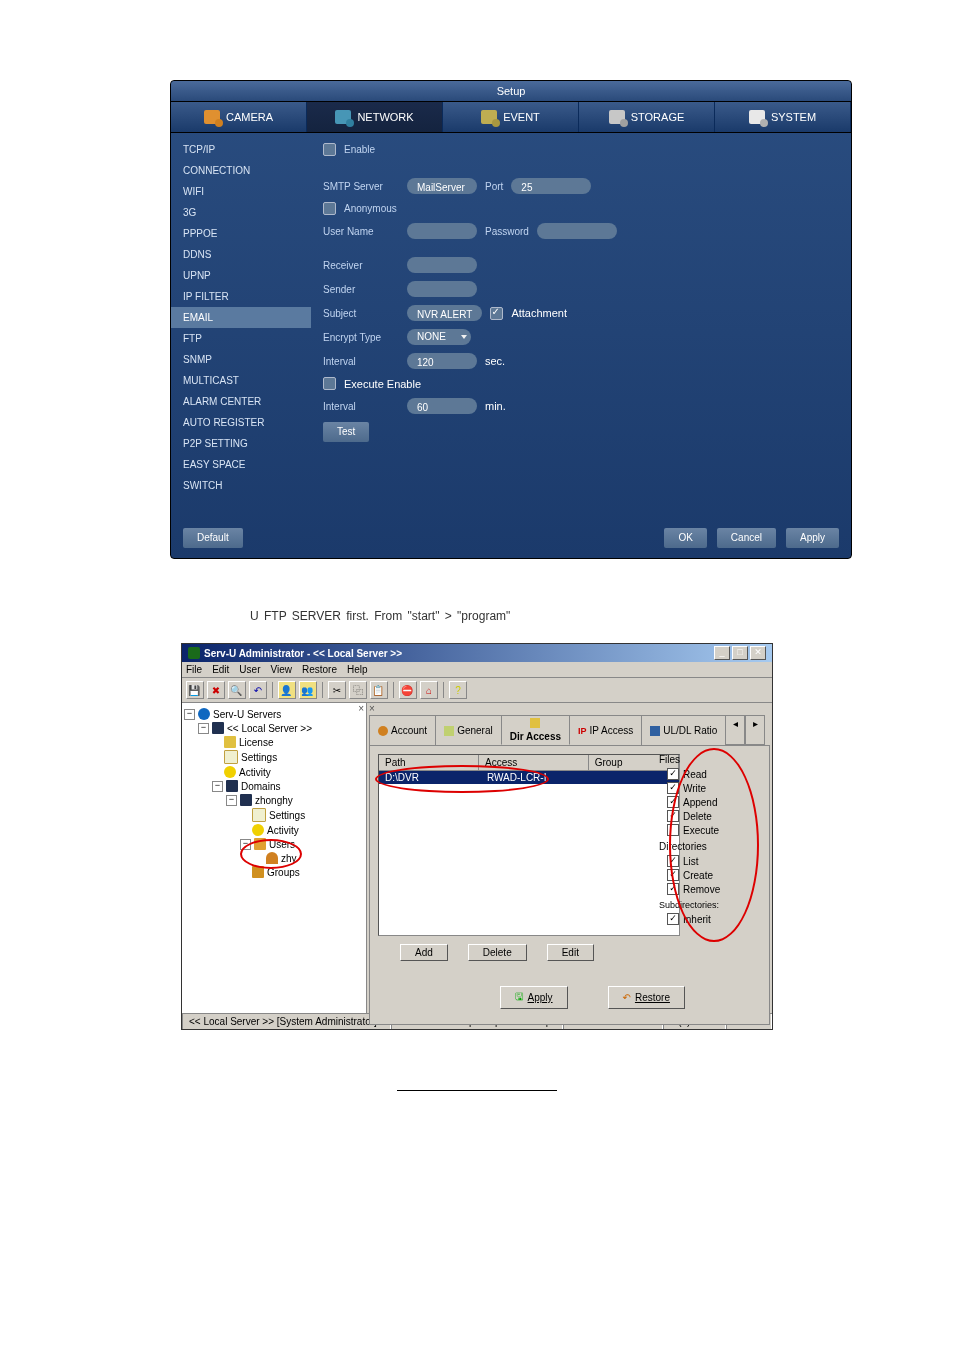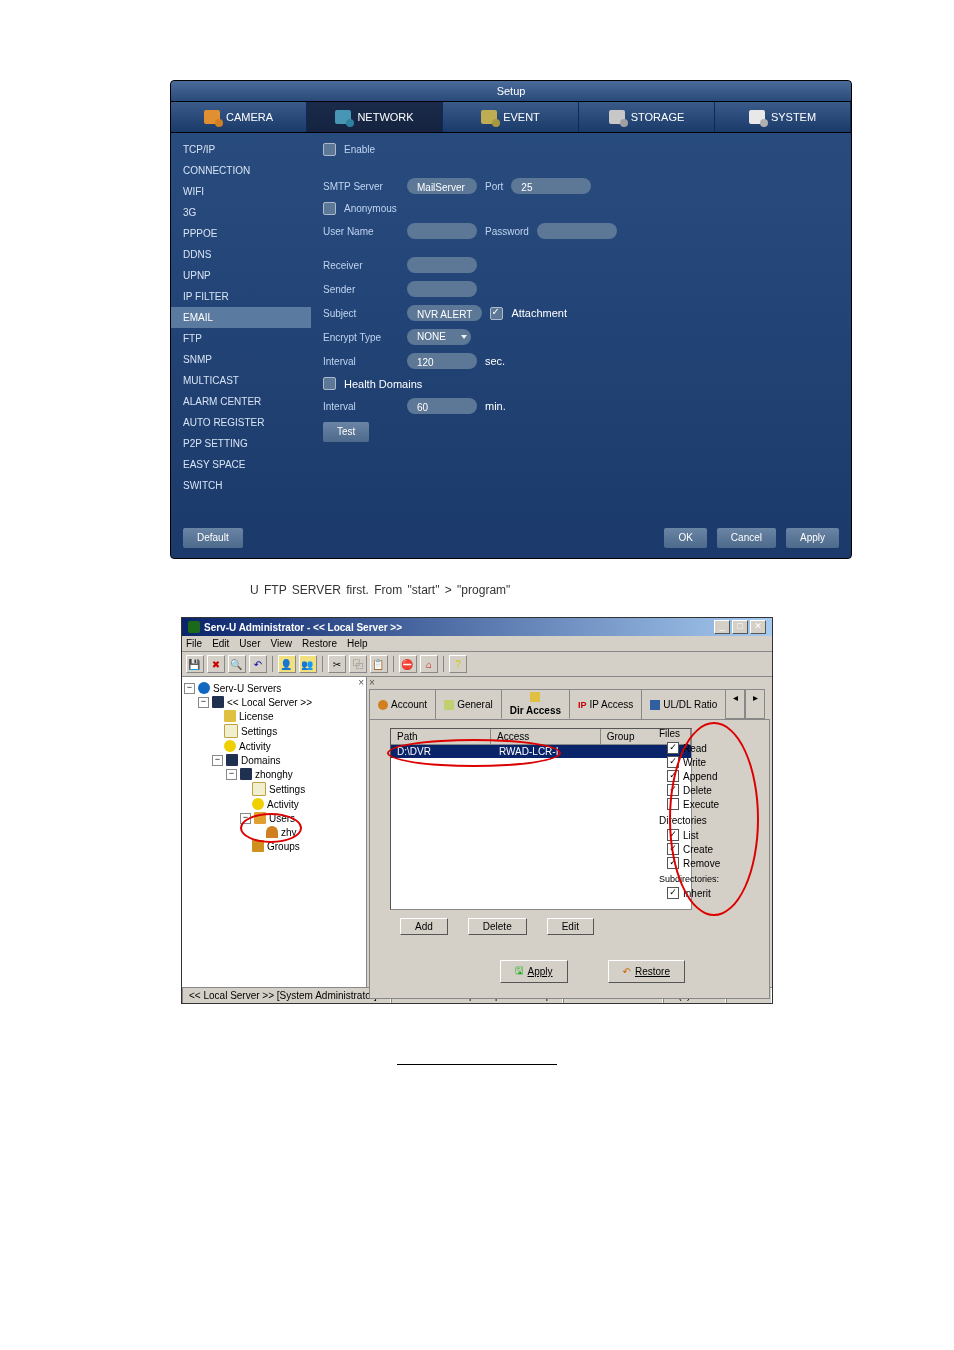--- a/index.html
+++ b/index.html
@@ -27,21 +27,21 @@
 .row { display:flex; align-items:center; margin-bottom:8px; gap:8px; }
 .lbl { color:#c0d4f0; font-size:10px; width:76px; }
 .pill { background:#5d7896; border-radius:10px; padding:2px 10px; color:#fff; height:16px; line-height:16px; font-size:10px; min-width:70px; box-sizing:border-box; display:inline-block; }
 .pill.sel { min-width:64px; padding-right:4px; display:flex; justify-content:space-between; align-items:center;text-align:center; }
 .chev { width:0; height:0; border-left:3px solid transparent; border-right:3px solid transparent; border-top:4px solid #f0f0f0; margin-left:4px; }
 .chk { width:11px; height:11px; border:1px solid #aeb9cc; border-radius:2px; background:#5d7896; position:relative; flex-shrink:0; }
 .chk.checked::after { content:"✓"; position:absolute; top:-2px; left:0; font-size:10px; color:#fff; }
 .footer { padding:10px 12px; display:flex; justify-content:space-between; }
 .btn { background:linear-gradient(180deg,#6a84a4,#4d6a8c); border-radius:2px; padding:2px 14px; color:#fff; font-size:10px; height:16px; line-height:16px; display:inline-block; }
 .right-btns { display:flex; gap:10px; }
-.caption { font-size:12px; color:#333; margin:24px auto 20px auto; width:680px; padding-left:80px; word-spacing:2px; }
+.caption { font-size:12px; color:#333; margin:50px auto 20px auto; width:680px; padding-left:80px; word-spacing:2px; }
 
 .servu { width:590px; margin:10px auto 0 auto; border:1px solid #333; background:#d4d0c8; font-size:10px; color:#000; }
 .su-title { background:linear-gradient(90deg,#0a246a,#a6caf0); color:#fff; padding:2px 6px; display:flex; justify-content:space-between; align-items:center; }
 .su-title-left { display:flex; align-items:center; gap:4px; }
 .su-ticon { width:12px; height:12px; background:#1a6a1a; border-radius:2px; }
 .win-btns { display:flex; gap:2px; }
 .win-btn { width:14px; height:12px; background:#d4d0c8; border:1px solid #fff; border-right-color:#555; border-bottom-color:#555; font-size:9px; line-height:10px; text-align:center; }
 .su-menu { background:#d4d0c8; padding:2px 4px; display:flex; gap:10px; border-bottom:1px solid #888; }
 .su-toolbar { background:#d4d0c8; padding:3px 4px; display:flex; gap:3px; align-items:center; border-bottom:1px solid #888; }
 .tbtn { width:16px; height:16px; border:1px solid #fff; border-right-color:#888; border-bottom-color:#888; background:#d4d0c8; display:flex; align-items:center; justify-content:center; }
@@ -61,21 +61,21 @@
 .tico.person { background:#d08020; border-radius:50% 50% 0 0; }
 .tico.grp { background:#d09020; }
 .circle-ann { position:absolute; border:2px solid #d00; border-radius:50%; }
 .su-right { flex:1; background:#d4d0c8; padding:0; position:relative; }
 .su-tabs { display:flex; background:#d4d0c8; padding:0 2px; }
 .su-tab { padding:2px 8px; background:#d4d0c8; border:1px solid #888; border-bottom:none; margin-right:-1px; display:flex; align-items:center; gap:3px; font-size:10px; }
 .su-tab.active { background:#d4d0c8; font-weight:bold; border-bottom:1px solid #d4d0c8; position:relative; z-index:2;flex-direction:column; }
 .su-tab-nav { width:14px; padding:2px; border:1px solid #888; text-align:center; }
 .tabico { width:10px; height:10px; }
 .su-panel { border:1px solid #888; border-top:1px solid #888; margin:0 2px 2px 2px; height:278px; position:relative; background:#d4d0c8; }
-.list-box { position:absolute; left:20px; top:8px; width:300px; height:180px; background:#fff; border:1px solid #888; border-top-color:#555; border-left-color:#555; }
+.list-box { position:absolute; left:8px; top:8px; width:300px; height:180px; background:#fff; border:1px solid #888; border-top-color:#555; border-left-color:#555; }
 .list-head { display:flex; background:#d4d0c8; border-bottom:1px solid #888; }
 .list-head div { padding:2px 6px; border-right:1px solid #888; font-size:10px; }
 .list-row { display:flex; background:#0a246a; color:#fff; }
 .list-row div { padding:1px 6px; font-size:10px; }
 .perm-box { position:absolute; right:16px; top:8px; width:94px; }
 .fieldset-label { font-size:10px; color:#000; margin-bottom:2px; }
 .perm-item { display:flex; align-items:center; gap:4px; padding:1px 0 1px 8px; font-size:10px; }
 .wck { width:10px; height:10px; background:#fff; border:1px solid #555; text-align:center; line-height:8px; font-size:9px; color:#000; }
 .su-btn { background:#d4d0c8; border:1px solid #fff; border-right-color:#555; border-bottom-color:#555; padding:2px 14px; font-size:10px; display:inline-flex; align-items:center; gap:4px; }
 .btn-row { position:absolute; left:30px; top:198px; display:flex; gap:20px; }
@@ -176,21 +176,21 @@
               <span class="chev"></span>
             </span>
         </div>
         <div class="row">
           <span class="lbl">Interval</span>
           <span class="pill">120</span>
           <span>sec.</span>
         </div>
         <div class="row">
           <span class="chk"></span>
-          <span>Health Domains</span>
+          <span>Execute Enable</span>
         </div>
         <div class="row">
           <span class="lbl">Interval</span>
           <span class="pill">60</span>
           <span>min.</span>
         </div>
         <div class="row">
           <span class="btn">Test</span>
         </div>
         <div style="height:60px"></div>

